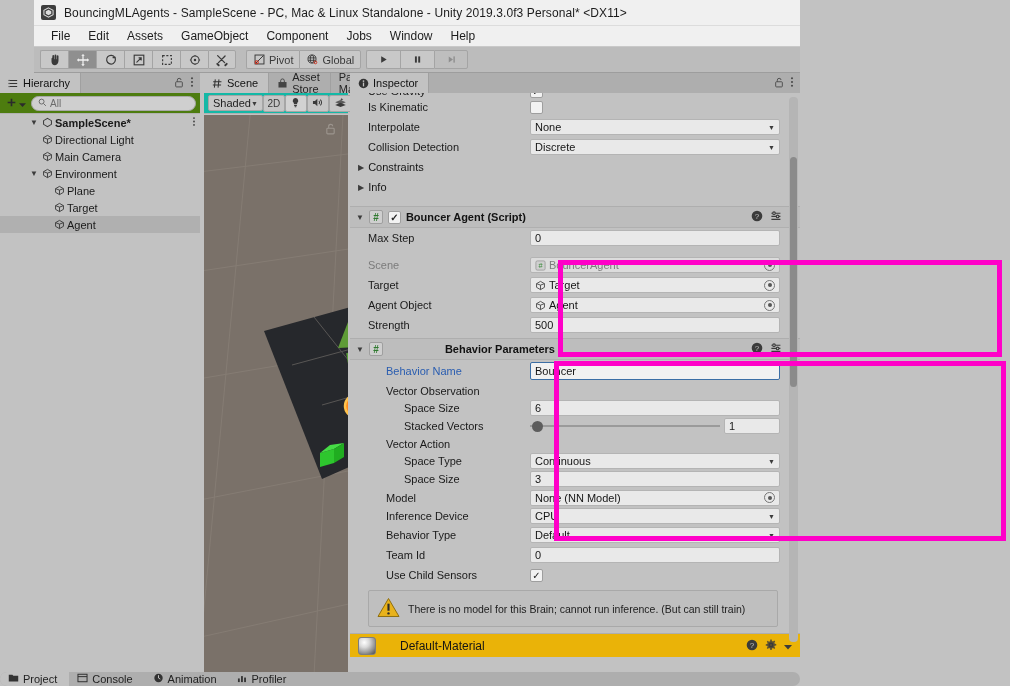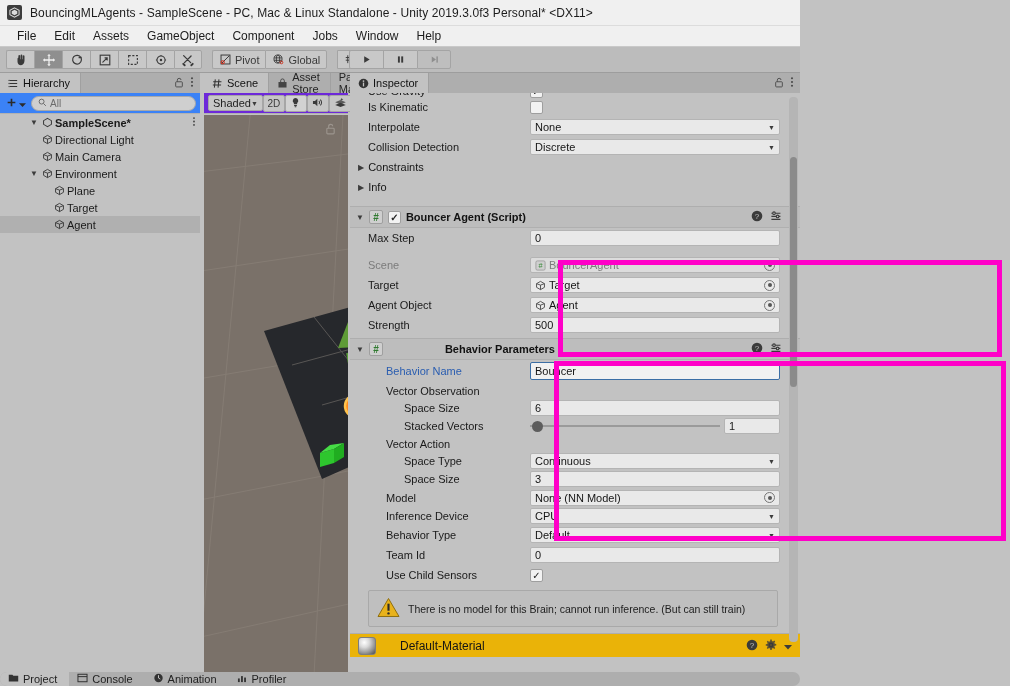--- a/index.html
+++ b/index.html
@@ -5,21 +5,21 @@
   * { box-sizing: border-box; margin: 0; padding: 0; }
   html, body {
     width: 1010px; height: 686px;
     overflow: hidden;
     font-family: "Liberation Sans", sans-serif;
     font-size: 11px;
     background: #c2c2c2;
     color: #121212;
     -webkit-font-smoothing: antialiased;
   }
-  #app { position: relative; width: 800px; height: 686px; }
+  #app { position: relative; width: 800px; height: 686px; padding-left: 34px; }
 
   
   .titlebar {
     height: 26px; background: #f0f0f0; display: flex; align-items: center;
     padding-left: 7px; border-bottom: 1px solid #dcdcdc;
   }
   .unity-logo {
     width: 15px; height: 15px; background: #3d3d3d; border-radius: 2px;
     display: flex; align-items: center; justify-content: center; margin-right: 8px;
   }
@@ -75,21 +75,21 @@
   .tab.active { background: #c2c2c2; color: #111; }
   .tab .tabicon { display: flex; align-items: center; }
   .tabstrip .striptools {
     margin-left: auto; display: flex; align-items: center; gap: 6px;
     padding: 0 6px; color: #4a4a4a;
   }
 
   
   #hierarchy { left: 0; top: 0; width: 200px; bottom: 0; }
   .hier-toolbar {
-    height: 21px; background: #3b82f6; display: flex; align-items: center;
+    height: 21px; background: #4d7c0f; display: flex; align-items: center;
     gap: 3px; padding: 0 4px; border-bottom: 1px solid #b2b2b2;
   }
   .plusbtn {
     display: flex; align-items: center; gap: 2px; color: #2b2b2b;
     font-size: 13px; padding: 0 2px; cursor: default;
   }
   .searchbox {
     flex: 1; height: 15px; background: #cfcfcf; border: 1px solid #a8a8a8;
     border-radius: 8px; display: flex; align-items: center; gap: 3px;
     padding: 0 6px; color: #6a6a6a; font-size: 10px;
@@ -104,21 +104,21 @@
   .hrow .tri {
     width: 12px; text-align: center; font-size: 8px; color: #3c3c3c; flex: none;
   }
   .hrow .goicon { width: 15px; display: flex; justify-content: center; flex: none; }
   .hrow .lbl { white-space: nowrap; }
   .hrow .dots { margin-left: auto; color: #4a4a4a; font-size: 11px; }
 
   
   #scene { left: 204px; top: 0; right: 452px; bottom: 0; }
   .scene-toolbar {
-    height: 21px; background: #6d28d9; display: flex; align-items: center;
+    height: 21px; background: #14b8a6; display: flex; align-items: center;
     padding: 0 4px; gap: 0; border-bottom: 1px solid #b0b0b0;
   }
   .shaded-dd {
     width: 112px; height: 16px; background: #c8c8c8; border: 1px solid #a6a6a6;
     display: flex; align-items: center; padding: 0 4px; font-size: 11px;
     border-radius: 2px; color: #1e1e1e;
   }
   .shaded-dd .arr { margin-left: auto; font-size: 7px; color: #3b3b3b; }
   .sep { width: 5px; }
   .sbtn {

